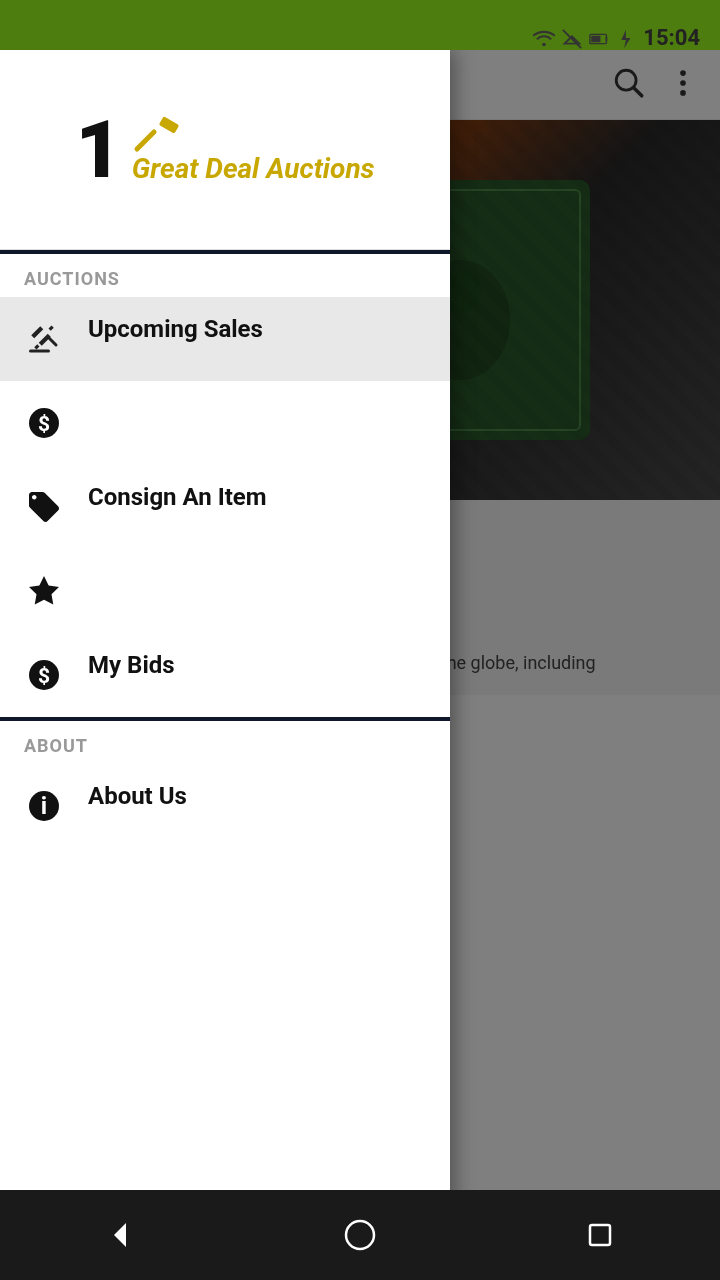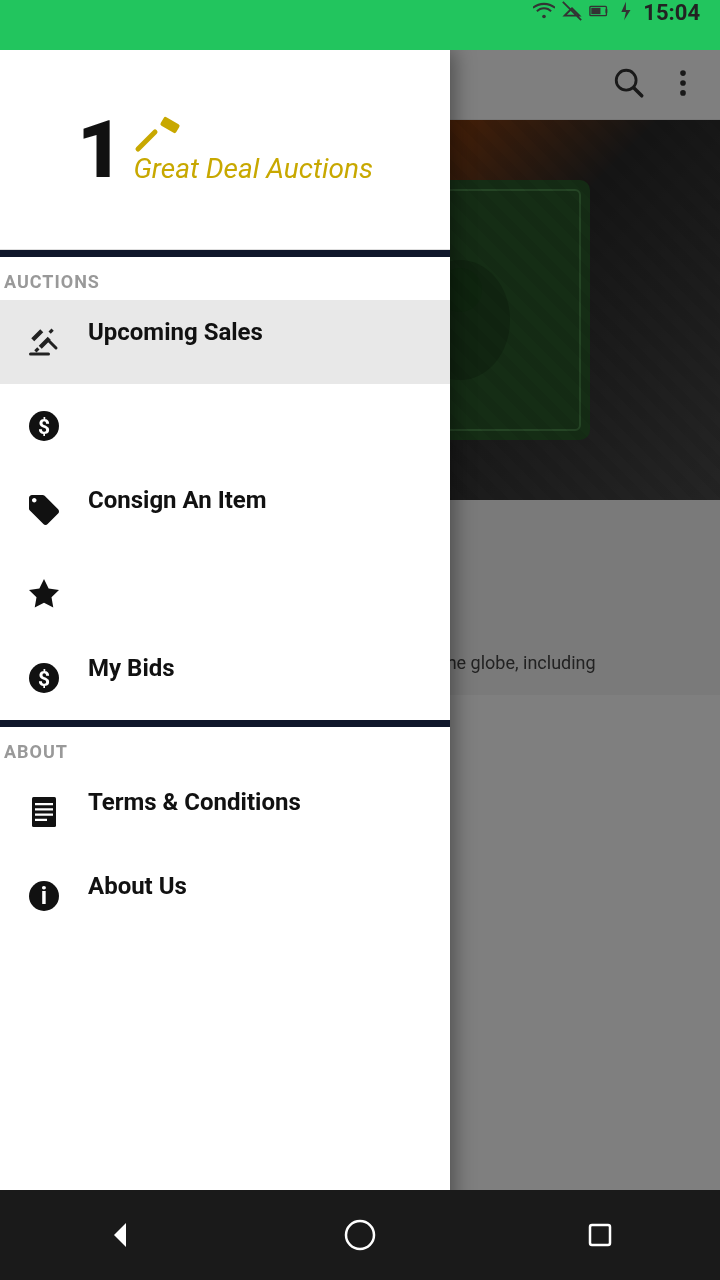--- a/index.html
+++ b/index.html
@@ -10,23 +10,23 @@
       background: #888;
       font-family: 'Roboto', Arial, sans-serif;
       overflow: hidden;
       position: relative;
     }
 
     
     .status-bar {
       width: 720px;
       height: 50px;
-      background: #22c55e;
-      display: flex;
-      align-items: flex-start;
+      background: #4d7c0f;
+      display: flex;
+      align-items: flex-end;
       justify-content: flex-end;
       padding-right: 20px;
       gap: 10px;
       position: absolute;
       top: 0;
       left: 0;
       z-index: 100;
     }
     .status-bar .time {
       font-size: 22px;
@@ -150,35 +150,35 @@
       color: #111;
       line-height: 1;
     }
     .logo-right {
       display: flex;
       flex-direction: column;
       align-items: flex-start;
     }
     .logo-text {
       font-size: 28px;
-      font-weight: normal;
+      font-weight: bold;
       font-style: italic;
       color: #c8a800;
       line-height: 1.1;
       text-align: right;
     }
 
     
     .section-header {
-      padding: 14px 20px 8px 4px;
+      padding: 14px 20px 8px 24px;
       font-size: 18px;
       font-weight: bold;
       color: #999;
       letter-spacing: 1px;
-      border-top: 7px solid #0f172a;
+      border-top: 4px solid #0f172a;
     }
 
     
     .menu-item {
       display: flex;
       padding: 18px 20px;
       gap: 20px;
       cursor: pointer;
       border-bottom: none;
     }
@@ -374,32 +374,20 @@
           <circle cx="12" cy="12" r="10" fill="#111"></circle>
           <text x="12" y="17" text-anchor="middle" font-size="14" font-weight="bold" fill="white">$</text>
         </svg>
       </div>
       <span class="menu-label">My Bids</span>
     </div>
 
 
     <div class="section-header">ABOUT</div>
 
-    <div class="menu-item">
-      <div class="menu-icon">
-        <svg viewBox="0 0 24 24" fill="#111">
-          <rect x="4" y="2" width="16" height="20" rx="1" fill="#111"></rect>
-          <rect x="6" y="6" width="12" height="1.5" fill="white"></rect>
-          <rect x="6" y="9.5" width="12" height="1.5" fill="white"></rect>
-          <rect x="6" y="13" width="12" height="1.5" fill="white"></rect>
-          <rect x="6" y="16.5" width="8" height="1.5" fill="white"></rect>
-        </svg>
-      </div>
-      <span class="menu-label">Terms &amp; Conditions</span>
-    </div>
 
     <div class="menu-item">
       <div class="menu-icon">
         <svg viewBox="0 0 24 24">
           <circle cx="12" cy="12" r="10" fill="#111"></circle>
           <text x="12" y="17" text-anchor="middle" font-size="16" font-weight="bold" fill="white">i</text>
         </svg>
       </div>
       <span class="menu-label">About Us</span>
     </div>

